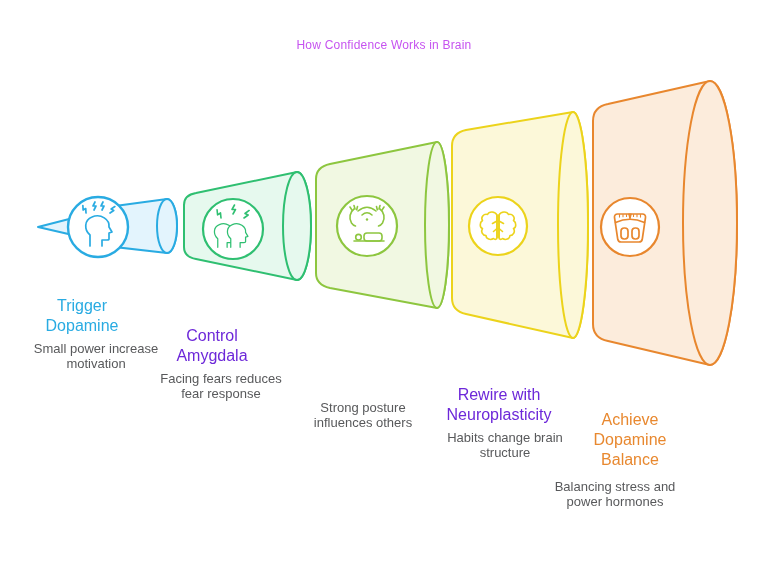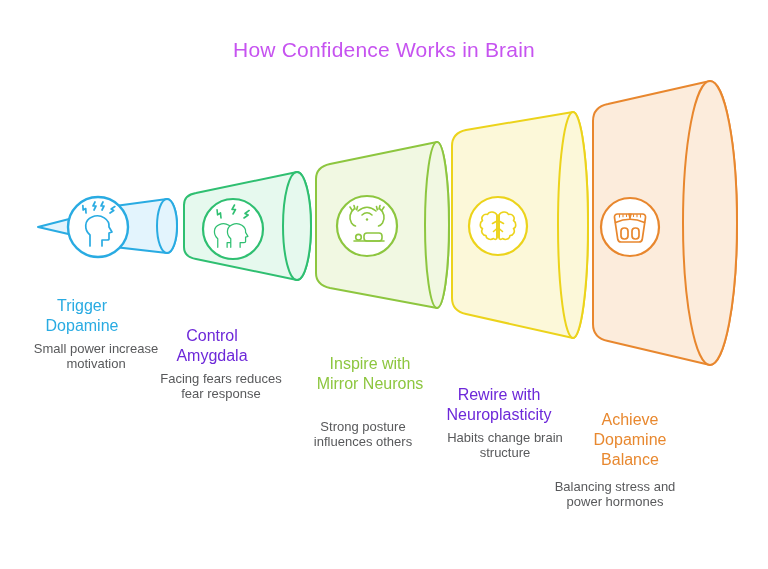--- a/index.html
+++ b/index.html
@@ -2,21 +2,21 @@
 <html><head>
 <meta charset="utf-8">
 <style>
   html,body{margin:0;padding:0;background:#fff;}
   .canvas{
     position:relative;width:768px;height:569px;background:#ffffff;
     font-family:"Liberation Sans","DejaVu Sans",sans-serif;overflow:hidden;
   }
   .title{
     position:absolute;left:0;right:0;top:38px;text-align:center;
-    font-size:21px;font-weight:500;letter-spacing:.2px;
+    font-size:12px;font-weight:500;letter-spacing:.2px;
   }
   .funnel-svg{position:absolute;left:0;top:0;}
   .stage-heading{
     position:absolute;width:150px;text-align:center;
     font-size:16px;font-weight:normal;line-height:20px;white-space:pre-line;
   }
   .stage-desc{
     position:absolute;width:160px;text-align:center;
     font-size:13px;line-height:15px;color:#58595b;white-space:pre-line;
   }
@@ -114,23 +114,21 @@
   <div class="stage-heading" style="left: 7px; top: 296px; color: rgb(41, 171, 226);">Trigger
 Dopamine</div>
   <div class="stage-desc" style="left:16px;top:341px;">Small power increase
 motivation</div>
 
   <div class="stage-heading" style="left: 137px; top: 326px; color: #6d28d9;">Control
 Amygdala</div>
   <div class="stage-desc" style="left:141px;top:371px;">Facing fears reduces
 fear response</div>
 
-  <div class="stage-heading" style="left: 295px; top: 354px; color: rgb(141, 198, 63);">Inspire with
-Mirror Neurons</div>
-  <div class="stage-desc" style="left:283px;top:400px;margin-top:19px;">Strong posture
+  <div class="stage-desc" style="left:283px;top:400px;">Strong posture
 influences others</div>
 
   <div class="stage-heading" style="left: 424px; top: 385px; color: #6d28d9;">Rewire with
 Neuroplasticity</div>
   <div class="stage-desc" style="left:425px;top:430px;">Habits change brain
 structure</div>
 
   <div class="stage-heading" style="left: 555px; top: 410px; color: rgb(232, 136, 47);">Achieve
 Dopamine
 Balance</div>

